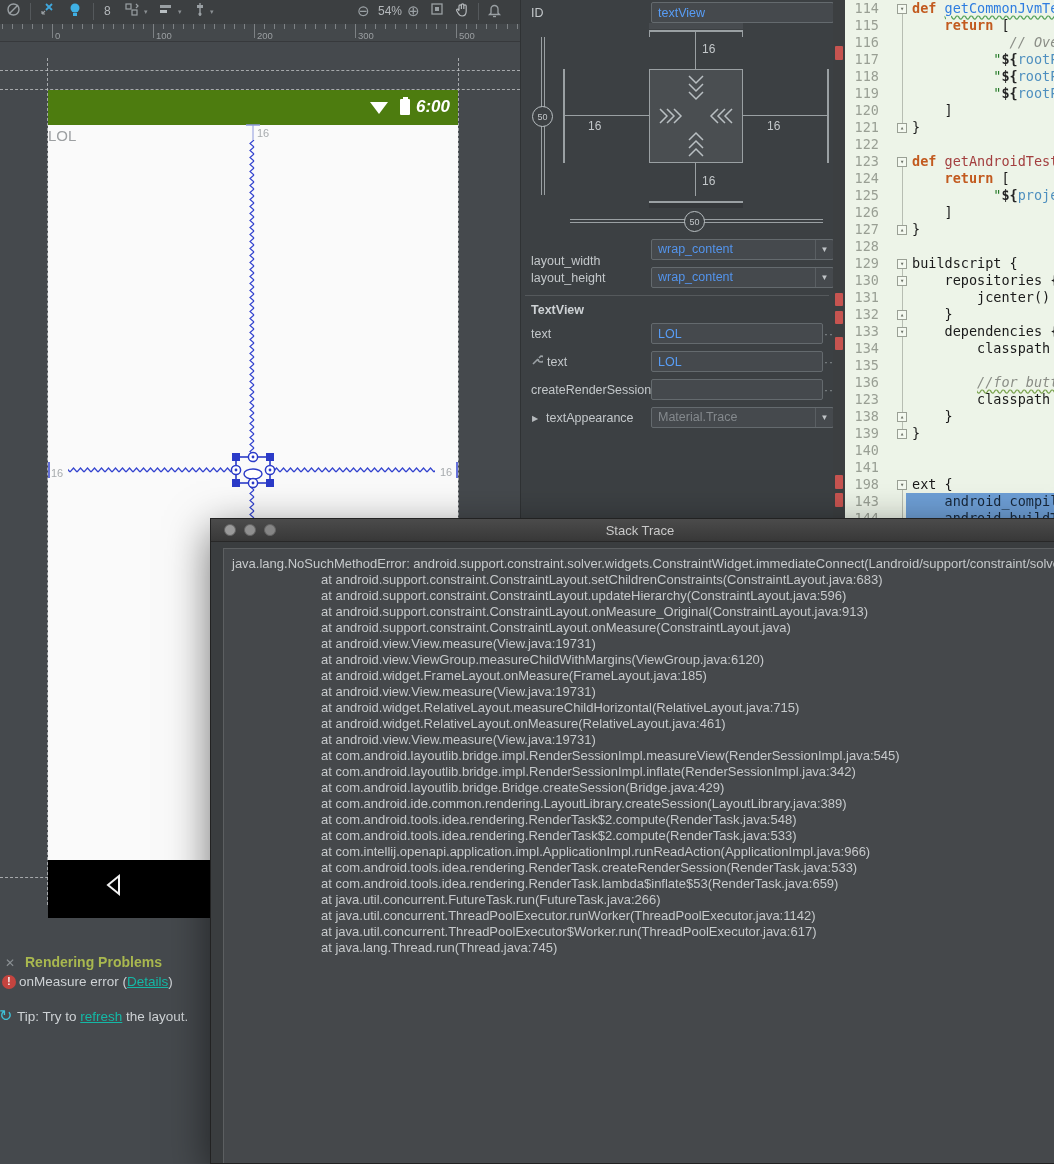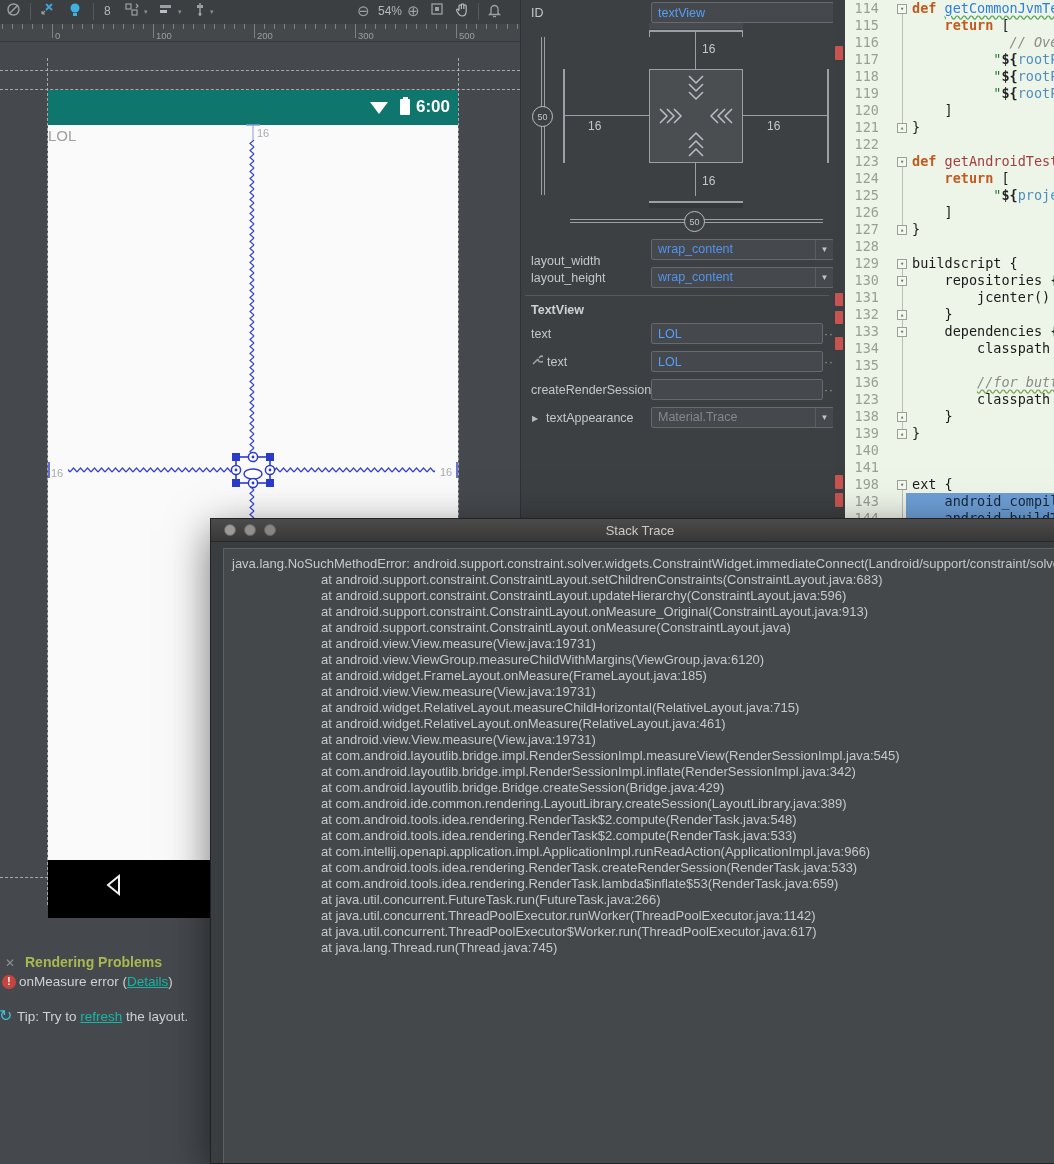--- a/index.html
+++ b/index.html
@@ -18,21 +18,21 @@
   #ruler { left:0; top:24px; width:520px; height:18px; background:#44484b; border-bottom:1px solid #37393c; }
   .tick { position:absolute; top:0; width:1px; background:#7d8184; }
   .tick-label { position:absolute; top:6px; font-size:9.5px; color:#9b9fa2; }
   #canvas { left:0; top:42px; width:520px; height:1122px; background:#45494d; overflow:hidden; }
 
   
   .guide-h { position:absolute; height:0; border-top:1px dashed #bfc2c4; opacity:.8; }
   .guide-v { position:absolute; width:0; border-left:1px dashed #bfc2c4; opacity:.8; }
 
   
-  #statusbar { left:48px; top:48px; width:410px; height:35px; background:#0f766e; }
+  #statusbar { left:48px; top:48px; width:410px; height:35px; background:#4d7c0f;font-style:italic; }
   #scr { left:48px; top:83px; width:410px; height:735px; background:#fafafa; }
   #navbar { left:48px; top:818px; width:410px; height:58px; background:#000; }
   #clock { position:absolute; right:8px; top:7px; color:#fff; font-size:17px; font-weight:bold; }
   #wifi { position:absolute; right:70px; top:10px; width:18px; height:14px; background:#fff;
           clip-path:polygon(0 15%,100% 15%,50% 100%); }
   #batt { position:absolute; right:48px; top:9px; width:10px; height:16px; background:#fff; border-radius:1px; }
   #batt:before { content:""; position:absolute; left:2.5px; top:-2px; width:5px; height:2px; background:#fff; }
   #lol-text { position:absolute; left:48px; top:85px; color:#9c9fa1; font-size:15px; }
   .m16 { position:absolute; color:#a7abae; font-size:11px; }
 

